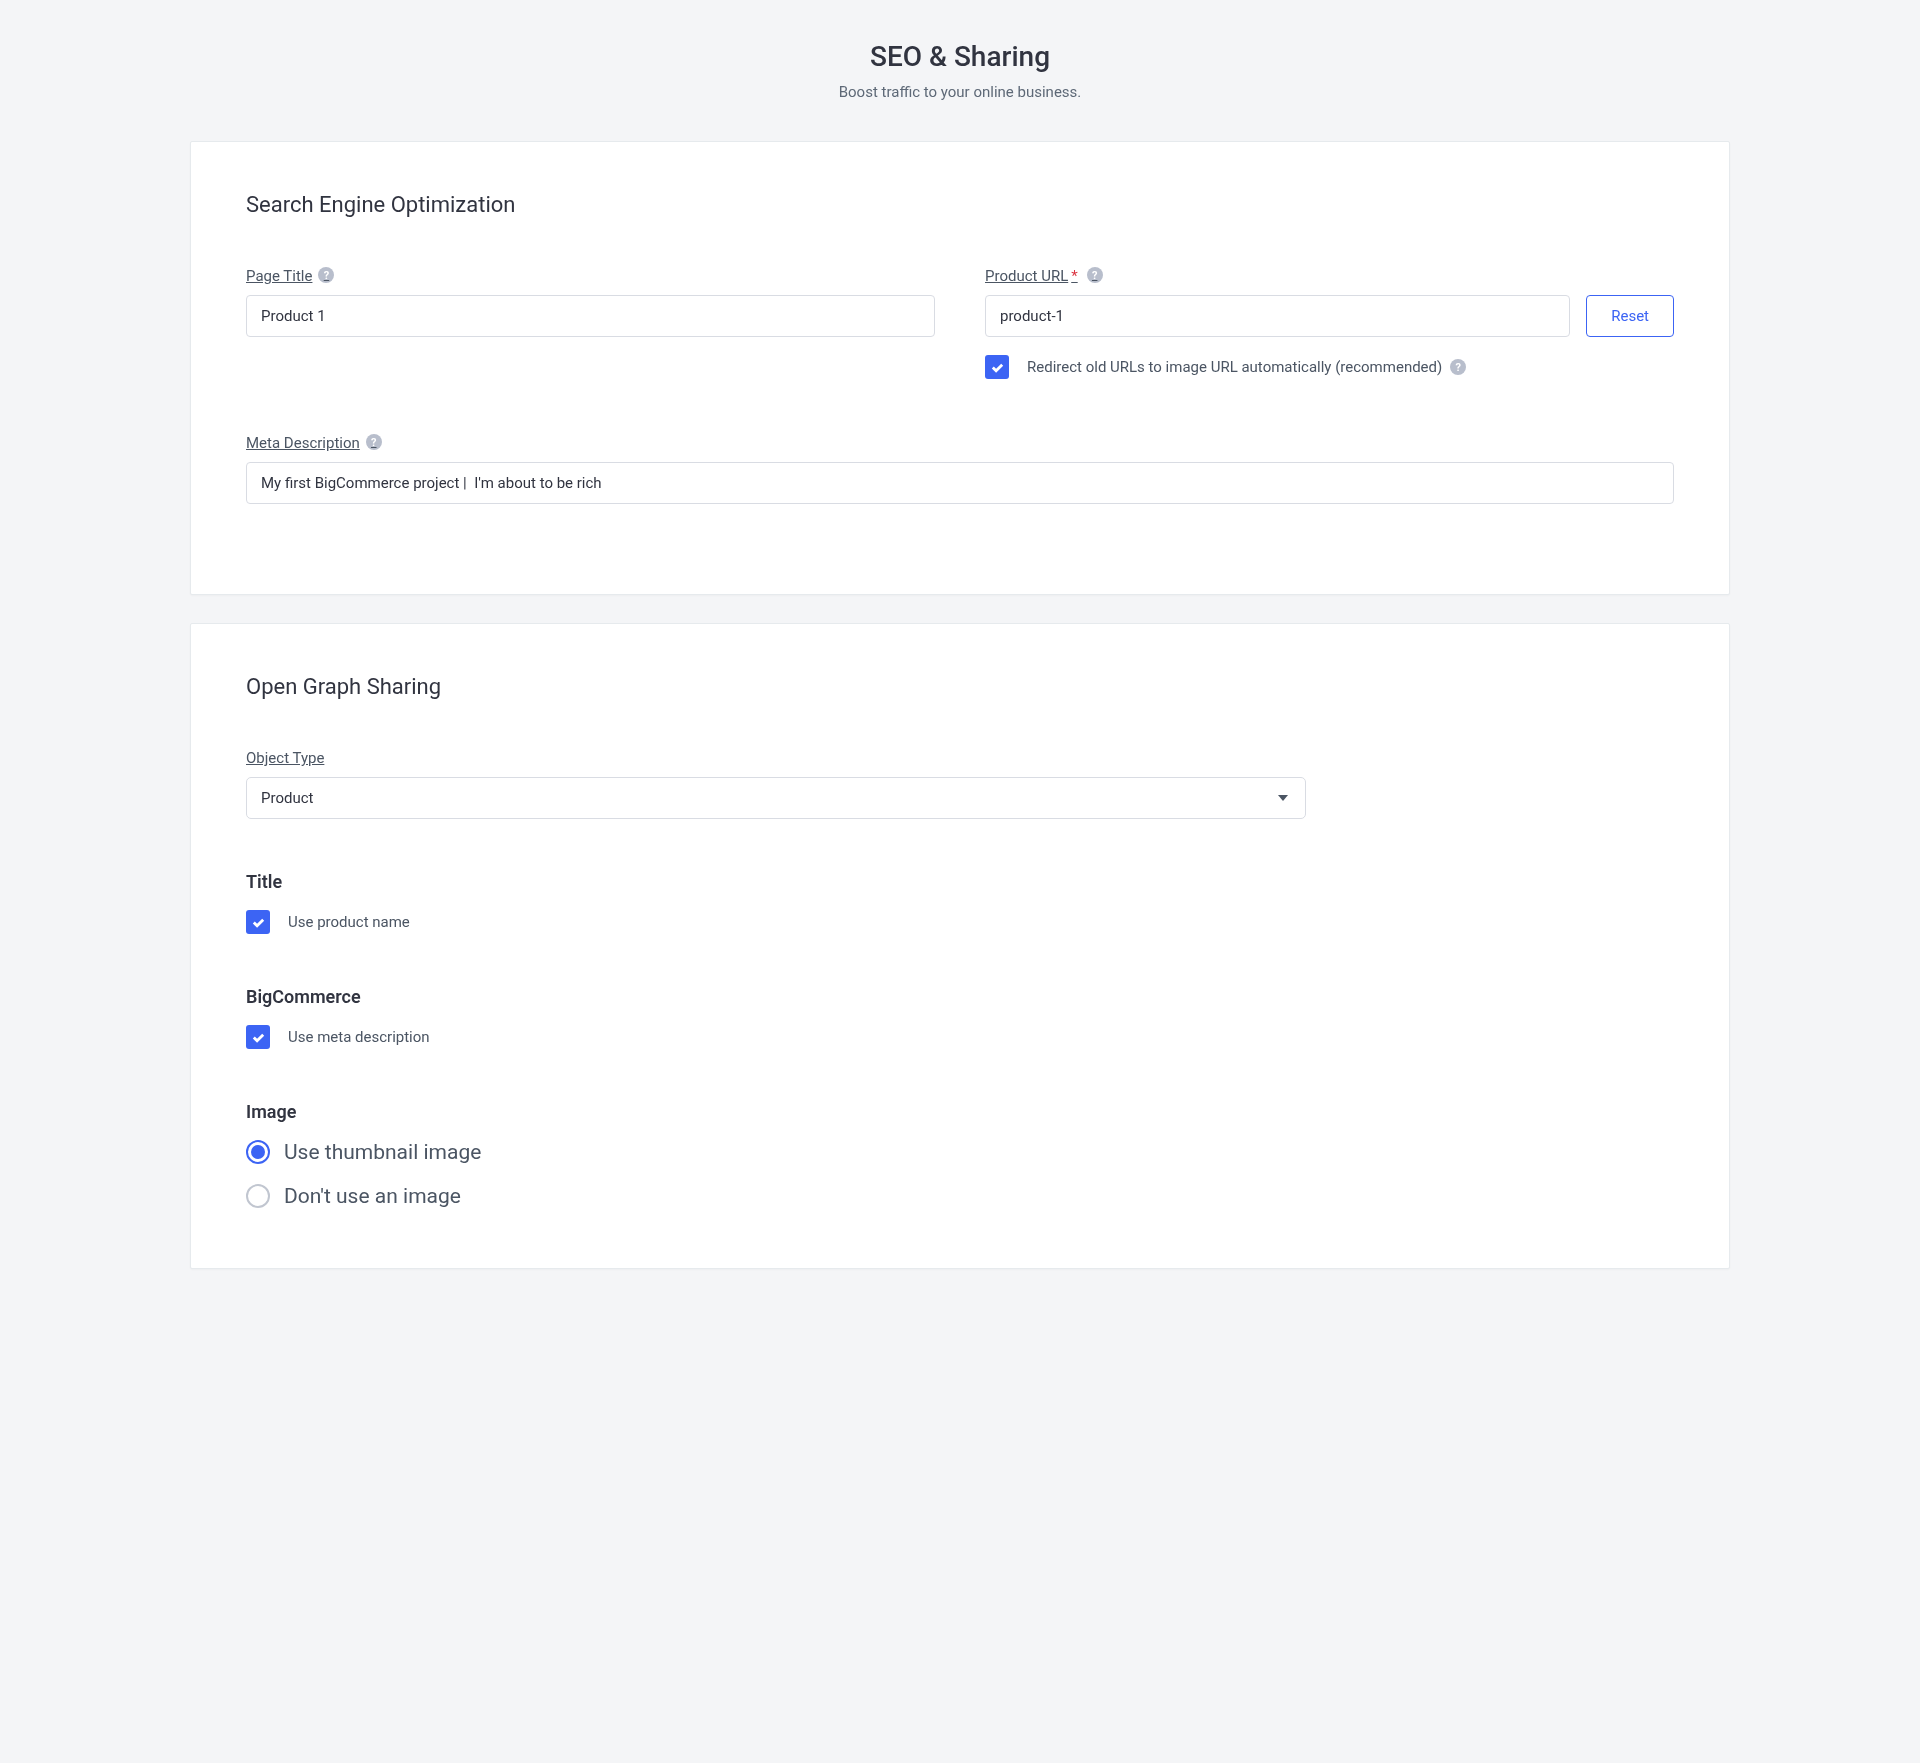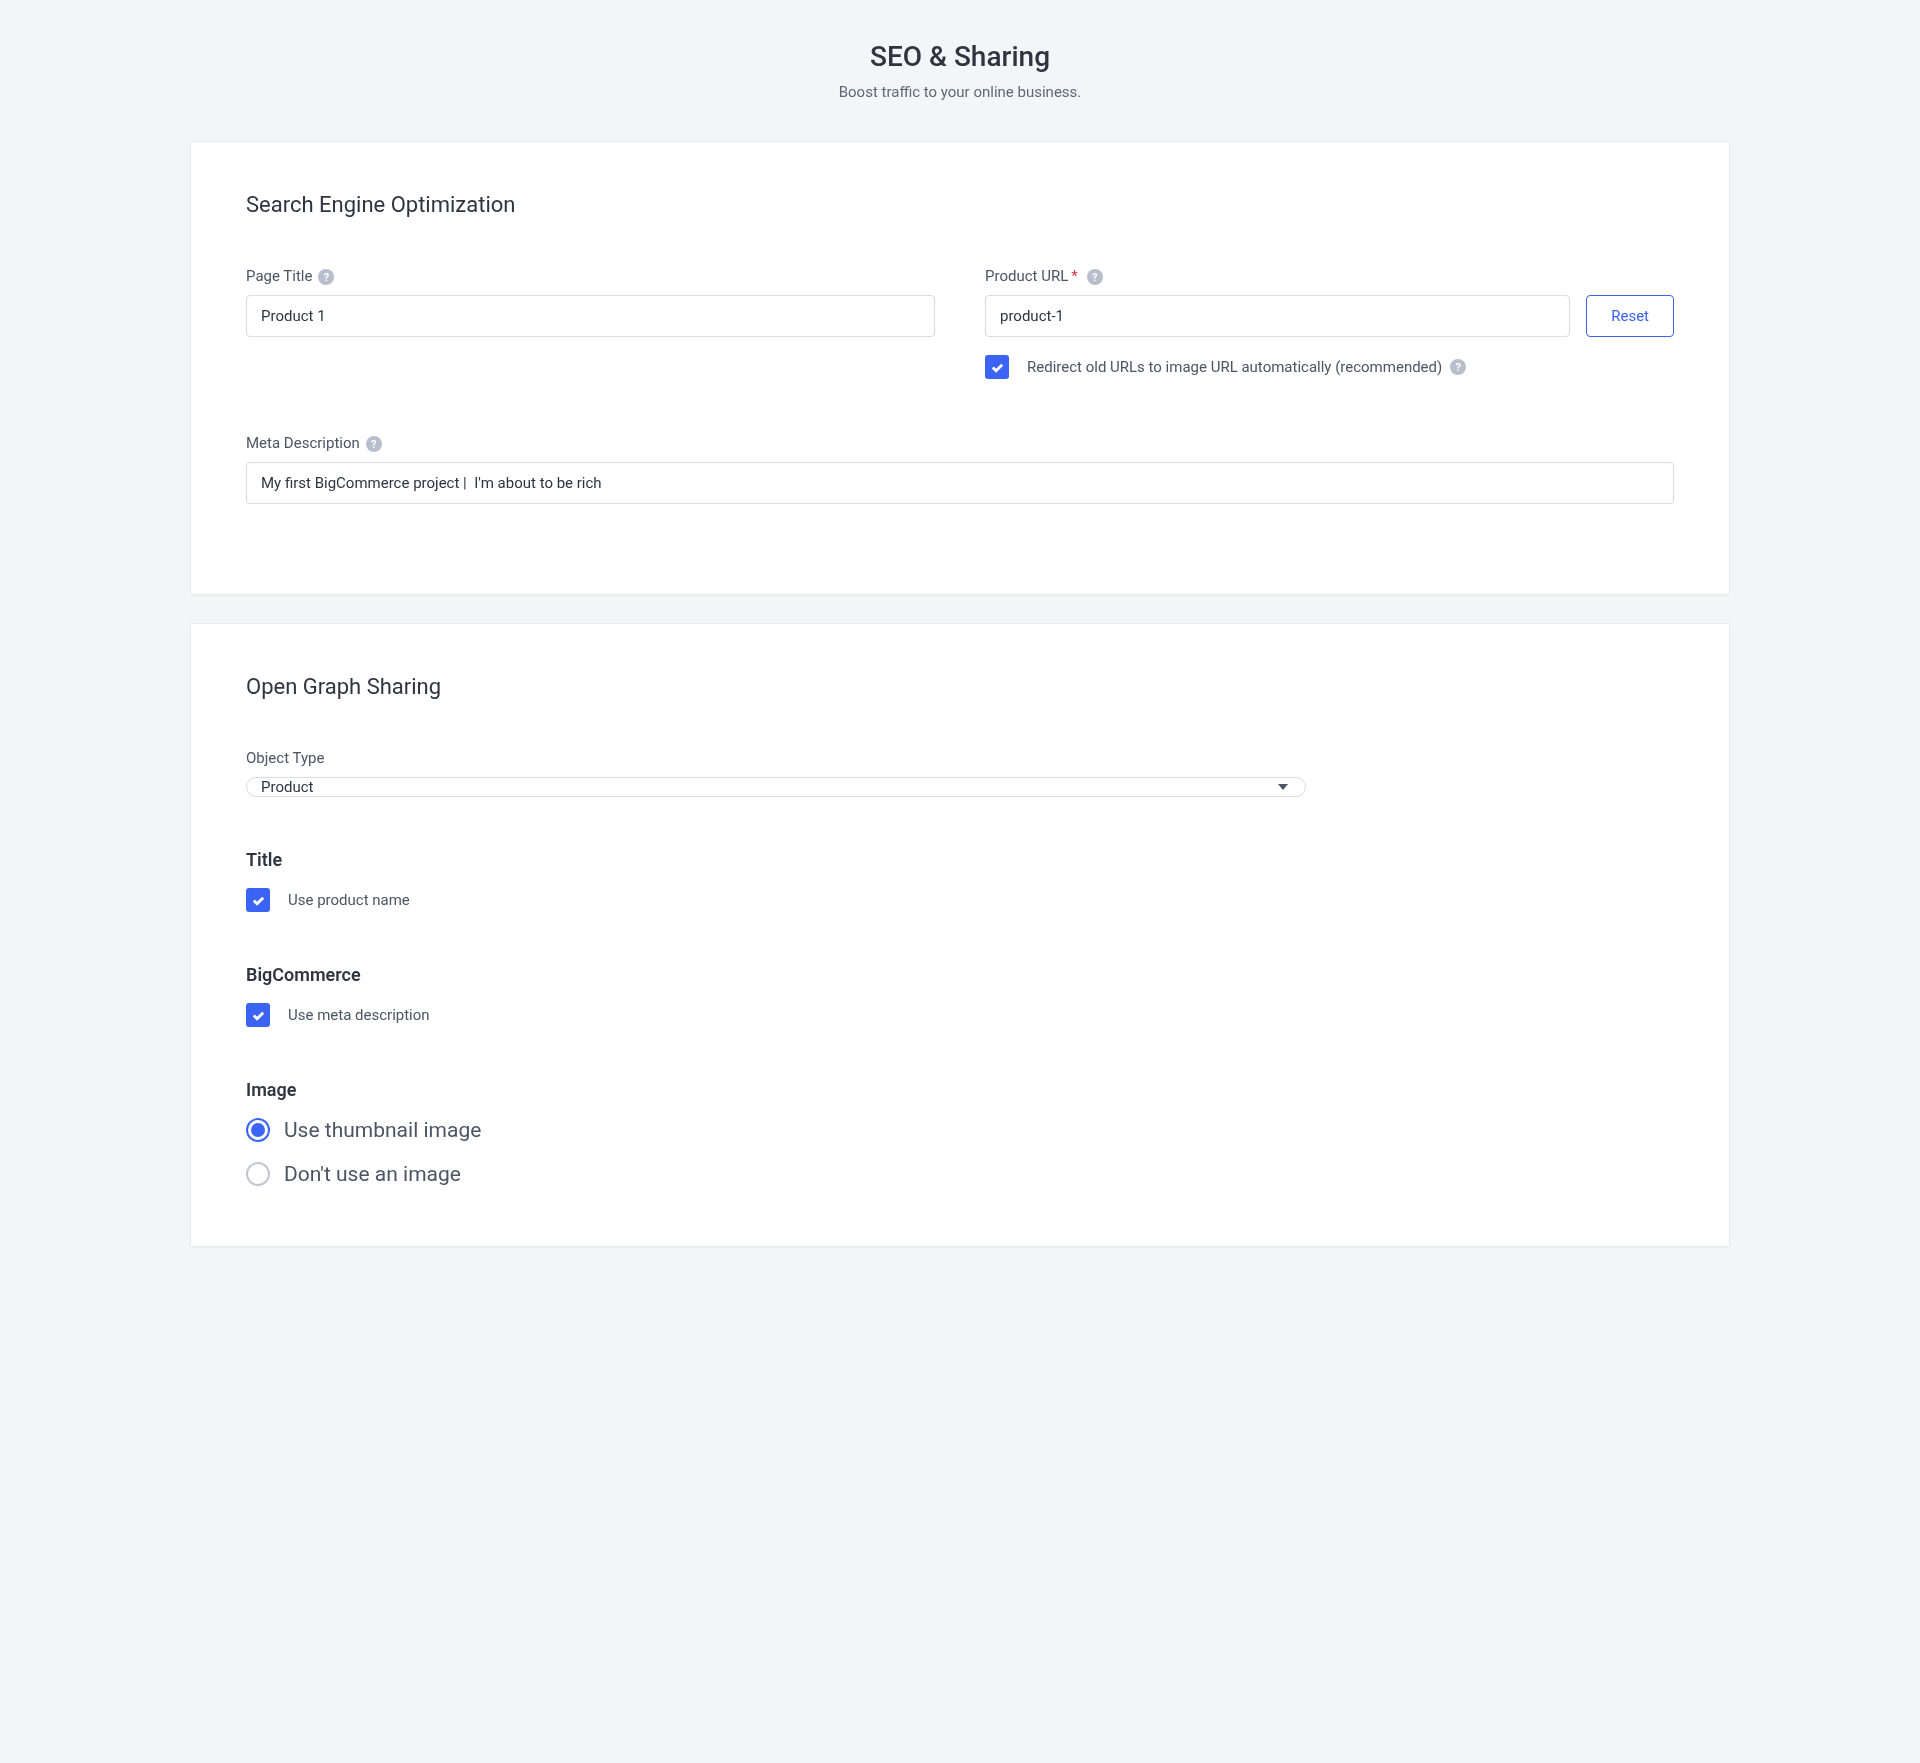--- a/index.html
+++ b/index.html
@@ -63,25 +63,26 @@
     .form-col {
       flex: 1;
     }
     
     .form-group {
       margin-bottom: 30px;
     }
     
     .form-label {
       display: flex;
-      align-items: flex-end;
+      align-items: flex-start;
       font-size: 15px;
       color: #4b5563;
       margin-bottom: 10px;
       font-weight: 400;
+      text-decoration: underline;
     }
     
     .required-asterisk {
       color: #db3643;
       margin-left: 3px;
       margin-right: 3px;
     }
     
     .help-icon {
       display: inline-flex;
@@ -165,25 +166,25 @@
     }
     
     .checkbox-label {
       margin-left: 18px;
       font-size: 15px;
       color: #4b5563;
     }
     
     .form-select {
       width: 100%;
-      padding: 0 14px;
+      padding: 11px 14px;
       font-size: 15px;
       color: #313440;
       border: 1px solid #d9dce3;
-      border-radius: 11px;
+      border-radius: 5px;
       background: #ffffff;
       appearance: none;
       outline: none;
       font-family: inherit;
       cursor: pointer;
     }
     
     .select-wrap {
       position: relative;
       max-width: 1060px;

